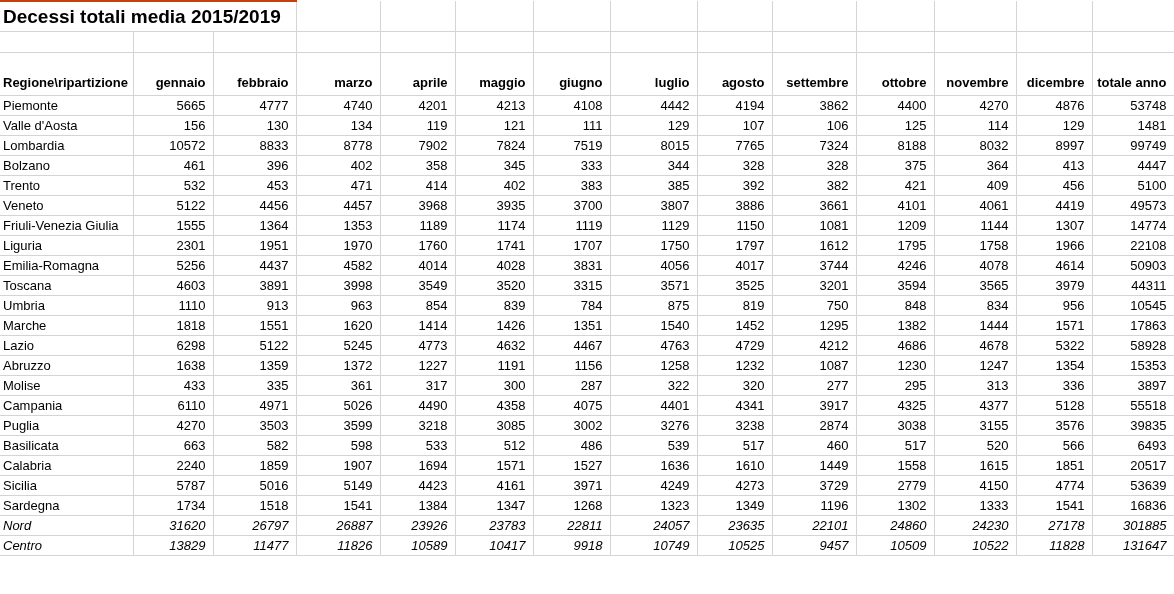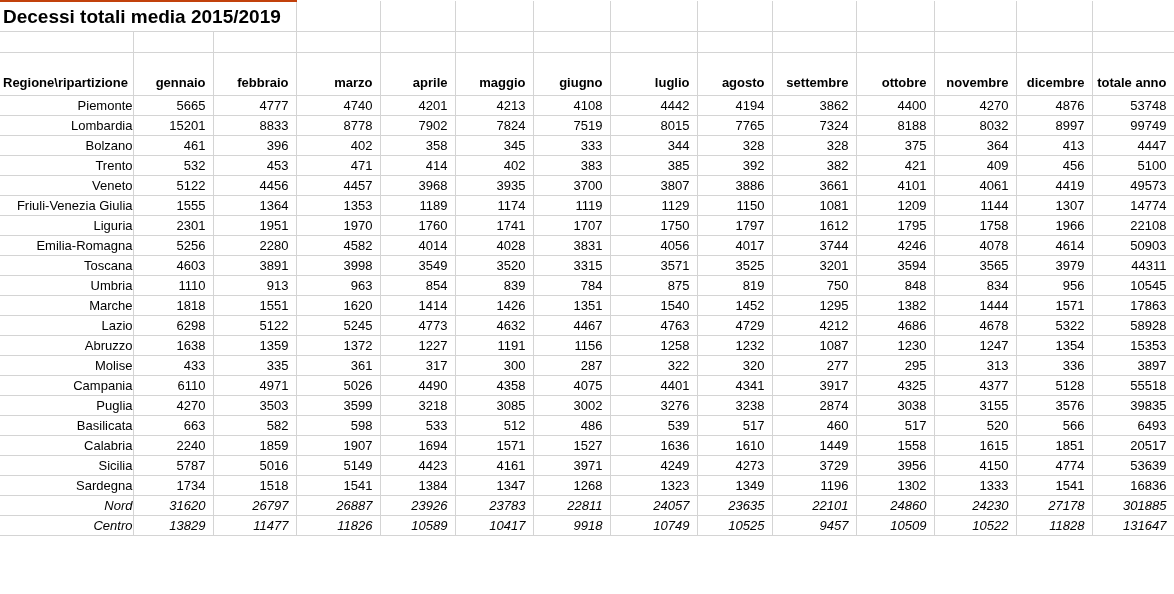--- a/index.html
+++ b/index.html
@@ -17,21 +17,21 @@
   tr.r-empty{height:21px;}
   tr.r-head{height:43px;}
   tbody tr{height:20px;}
   .title-cell{
     font-size:19px;font-weight:700;padding-left:3px;
     border-top:2px solid #c2410c;
   }
   thead th{font-weight:700;vertical-align:bottom;padding-bottom:3px;}
   th.region-h{text-align:left;padding-left:3px;}
   th.num-h{text-align:right;padding-right:7px;margin-left:12px;}
-  td.region{text-align:right;padding-left:3px;margin-top:6px;}
+  td.region{text-align:left;padding-left:3px;margin-top:6px;}
   td.num{text-align:right;padding-right:7px;}
   tr.row-italic{font-style:italic;padding-left:34px;}
   tr.row-bold{font-weight:700;}
 </style>
 </head>
 <body>
 
 <table>
   <colgroup>
     <col style="width:133px">
@@ -108,22 +108,38 @@
         <td class="num">4108</td>
         <td class="num">4442</td>
         <td class="num">4194</td>
         <td class="num">3862</td>
         <td class="num">4400</td>
         <td class="num">4270</td>
         <td class="num">4876</td>
         <td class="num">53748</td>
       </tr>
       <tr class="row-normal">
+        <td class="region">Valle d'Aosta</td>
+        <td class="num">156</td>
+        <td class="num">130</td>
+        <td class="num">134</td>
+        <td class="num">119</td>
+        <td class="num">121</td>
+        <td class="num">111</td>
+        <td class="num">129</td>
+        <td class="num">107</td>
+        <td class="num">106</td>
+        <td class="num">125</td>
+        <td class="num">114</td>
+        <td class="num">129</td>
+        <td class="num">1481</td>
+      </tr>
+      <tr class="row-normal">
         <td class="region">Lombardia</td>
-        <td class="num">15201</td>
+        <td class="num">10572</td>
         <td class="num">8833</td>
         <td class="num">8778</td>
         <td class="num">7902</td>
         <td class="num">7824</td>
         <td class="num">7519</td>
         <td class="num">8015</td>
         <td class="num">7765</td>
         <td class="num">7324</td>
         <td class="num">8188</td>
         <td class="num">8032</td>
@@ -206,21 +222,21 @@
         <td class="num">1797</td>
         <td class="num">1612</td>
         <td class="num">1795</td>
         <td class="num">1758</td>
         <td class="num">1966</td>
         <td class="num">22108</td>
       </tr>
       <tr class="row-normal">
         <td class="region">Emilia-Romagna</td>
         <td class="num">5256</td>
-        <td class="num">2280</td>
+        <td class="num">4437</td>
         <td class="num">4582</td>
         <td class="num">4014</td>
         <td class="num">4028</td>
         <td class="num">3831</td>
         <td class="num">4056</td>
         <td class="num">4017</td>
         <td class="num">3744</td>
         <td class="num">4246</td>
         <td class="num">4078</td>
         <td class="num">4614</td>
@@ -390,21 +406,21 @@
         <td class="region">Sicilia</td>
         <td class="num">5787</td>
         <td class="num">5016</td>
         <td class="num">5149</td>
         <td class="num">4423</td>
         <td class="num">4161</td>
         <td class="num">3971</td>
         <td class="num">4249</td>
         <td class="num">4273</td>
         <td class="num">3729</td>
-        <td class="num">3956</td>
+        <td class="num">2779</td>
         <td class="num">4150</td>
         <td class="num">4774</td>
         <td class="num">53639</td>
       </tr>
       <tr class="row-normal">
         <td class="region">Sardegna</td>
         <td class="num">1734</td>
         <td class="num">1518</td>
         <td class="num">1541</td>
         <td class="num">1384</td>

